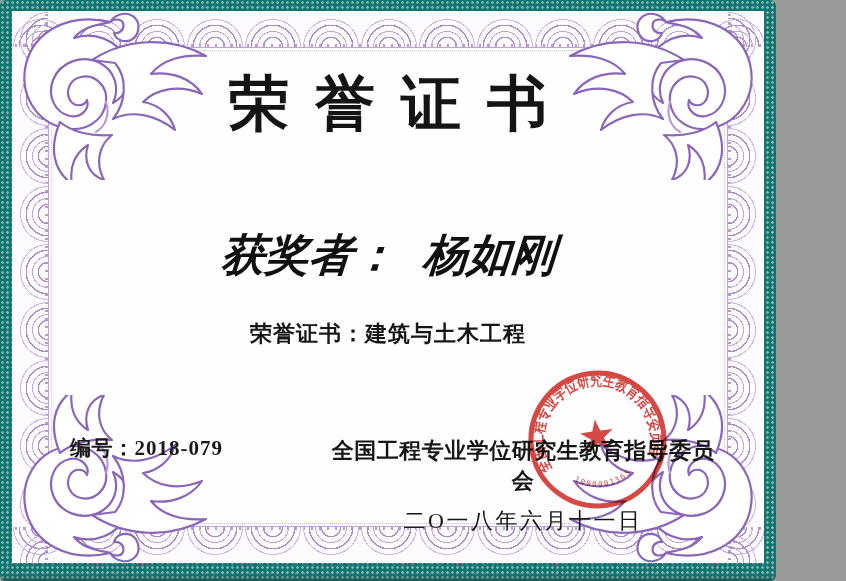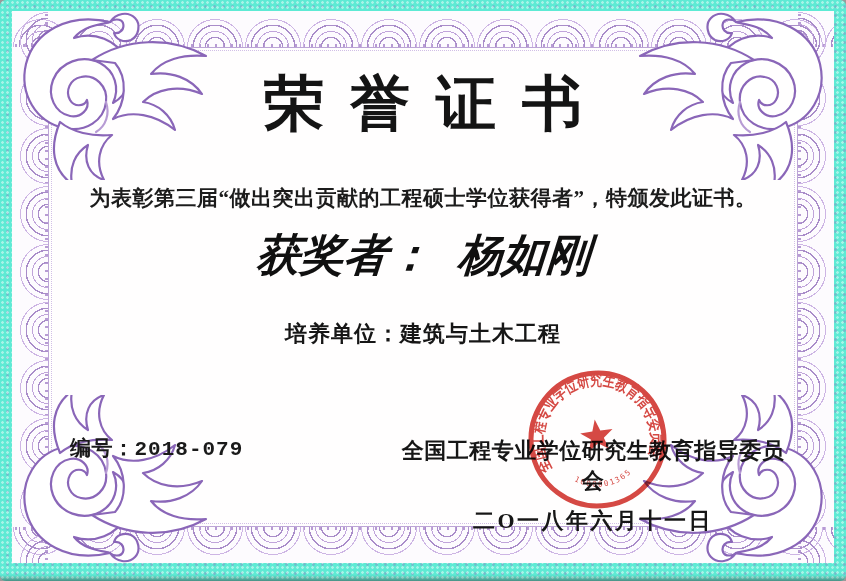--- a/index.html
+++ b/index.html
@@ -1,18 +1,18 @@
 <!DOCTYPE html>
 <html><head>
 <meta charset="utf-8">
 <style>
   html,body{margin:0;padding:0;background:#9a9a9a;}
   .page{
-    position:relative;width:846px;height:581px;overflow:hidden;
-    background:#5eead4;border-radius:6px;
+    position:relative;width:776px;height:581px;overflow:hidden;
+    background:#0f766e;border-radius:6px;
     font-family:"Liberation Serif","DejaVu Serif",serif;
   }
   
   .outer-strip{
     position:absolute;inset:0;
     background-image:
       radial-gradient(rgba(255,255,255,.45) 1px, transparent 1.6px),
       radial-gradient(rgba(150,110,190,.35) 1px, transparent 1.8px);
     background-size:5px 5px,9px 9px;
     background-position:0 0,3px 2px;
@@ -98,27 +98,27 @@
   }
   .recipient .name{margin-left:26px;}
   .unit-block{
     position:absolute;top:314px;left:0;width:100%;text-align:center;
     font-size:22px;font-weight:700;color:#161616;line-height:40px;letter-spacing:1px;
   }
   .serial{
     position:absolute;left:70px;top:434px;
     font-size:21px;font-weight:600;color:#1a1a1a;letter-spacing:.5px;
   }
-  .serial .num{font-family:Liberation Mono, monospace;letter-spacing:1px;}
+  .serial .num{font-family:Liberation Serif, serif;letter-spacing:1px;}
   .sign-block{
     position:absolute;right:58px;top:436px;width:390px;text-align:center;
     color:#161616;
   }
   .issuer-line{font-size:22px;font-weight:700;letter-spacing:.5px;}
-  .date-line{font-size:22px;font-weight:700;margin-top:10px;letter-spacing:2.5px;}
+  .date-line{font-size:22px;font-weight:400;margin-top:10px;letter-spacing:2.5px;}
   
   .seal{
     position:absolute;left:524px;top:366px;width:147px;height:147px;
     mix-blend-mode:multiply;opacity:.93;transform:rotate(-8deg);
     pointer-events:none;
   }
   .page::after{
     content:'';position:absolute;left:0;right:0;bottom:0;height:6px;
     background:linear-gradient(to bottom, rgba(0,0,0,0), rgba(55,55,55,.5));
     pointer-events:none;
@@ -179,28 +179,27 @@
         <path d="M78,50 C112,28 156,26 192,46 C168,44 148,50 137,64 C157,61 177,68 188,84 C164,74 142,79 129,92 C144,94 157,105 161,120 C141,104 117,100 99,109 C112,93 114,68 101,53 Z"></path>
         <path d="M46,112 C35,138 39,160 58,174 C55,157 61,143 74,135 C69,151 75,165 90,170 C81,153 85,135 98,125 C78,127 58,122 46,112 Z"></path>
         <path d="M96,12 C102,3 114,1 121,8 C127,14 125,26 117,30 C110,33 102,30 100,23 C106,24 111,19 109,13 C107,8 99,9 96,12 Z"></path>
         <path d="M92,92 C96,104 92,116 82,122" fill="none" stroke="#b79bd4"></path>
       </g>
     </svg>
   </div>
 
   <div class="title">荣誉证书</div>
 
-  <div class="body-line">为表彰第三届“做出突出贡献的工程硕士学位获得者”，特颁发此证书。</div>
 
   <div class="recipient">
     <span class="label">获奖者：</span><span class="name">杨如刚</span>
   </div>
 
   <div class="unit-block">
-    <div><span>培养单位：</span><span>建筑与土木工程</span></div>
+    <div><span>荣誉证书：</span><span>建筑与土木工程</span></div>
   </div>
 
   <div class="serial">
     <span>编号：</span><span class="num">2018-079</span>
   </div>
 
   <div class="sign-block">
     <div class="issuer-line">全国工程专业学位研究生教育指导委员会</div>
     <div class="date-line">二O一八年六月十一日</div>
   </div>

